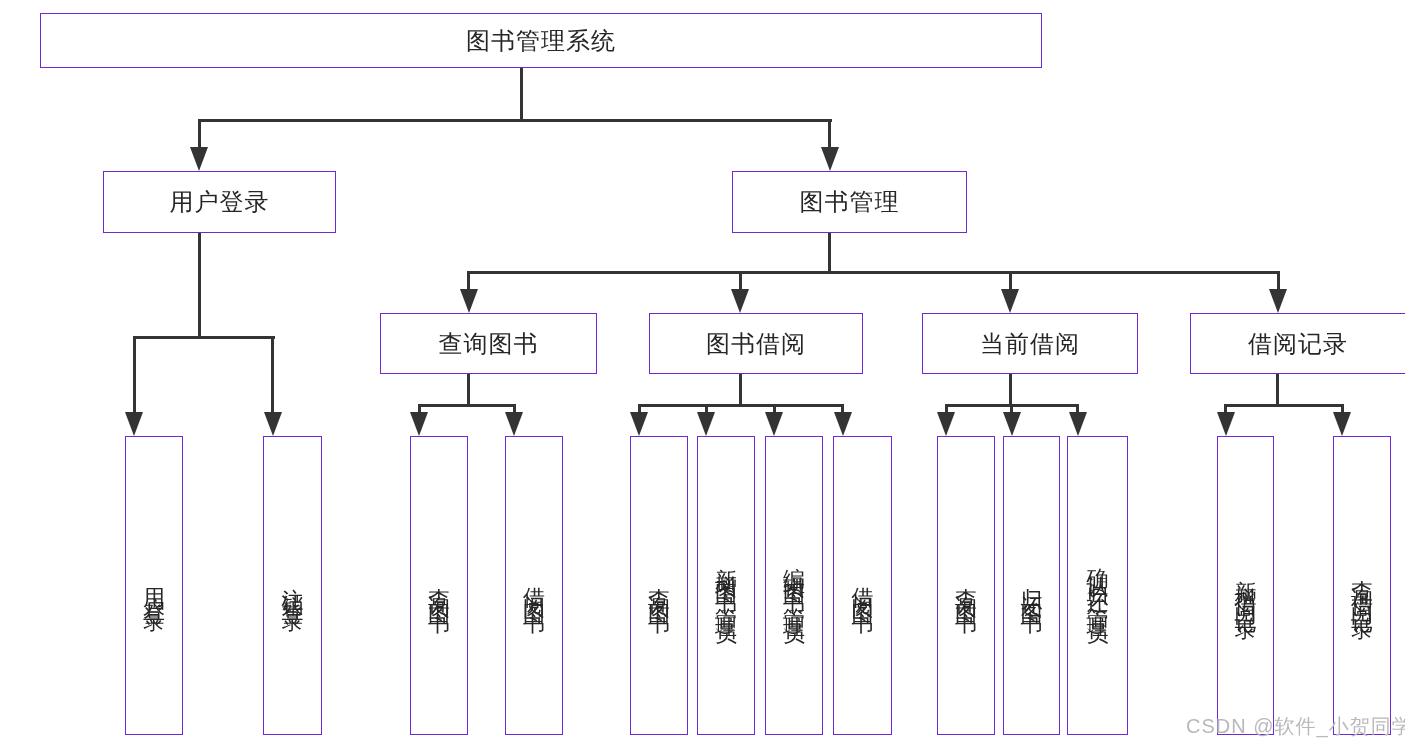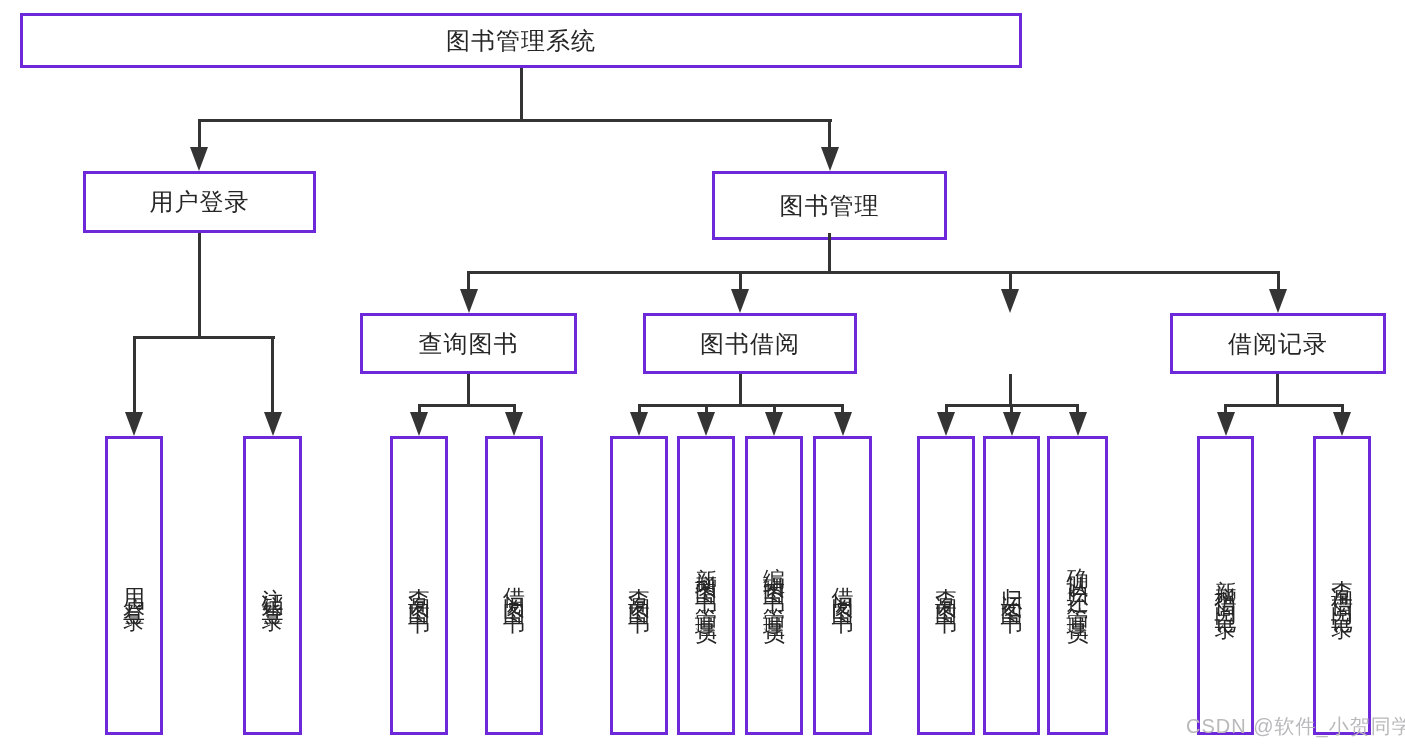--- a/index.html
+++ b/index.html
@@ -7,26 +7,27 @@
     position:relative;
     width:1405px;height:747px;
     background:#ffffff;
     overflow:hidden;
     font-family:"Liberation Sans","DejaVu Sans",sans-serif;
     color:#262626;
   }
   .box{
     position:absolute;
     box-sizing:border-box;
-    border:3px solid #6d28d9;
+    border:1px solid #6d28d9;
     background:#ffffff;
     display:flex;
     align-items:center;
     justify-content:center;
     text-align:center;
+    margin-left:20px;
   }
   .box.h{
     font-size:24px;
     letter-spacing:1px;
     white-space:nowrap;
   }
   .box.v{
     writing-mode:vertical-rl;
     font-size:22px;
     letter-spacing:8px;
@@ -58,42 +59,43 @@
   <div class="box h" style="left:20px;top:13px;width:1002px;height:55px">图书管理系统</div>
 
   <div class="vline" style="left:520px;top:68px;height:54px"></div>
   <div class="hline" style="left:198px;top:119px;width:634px"></div>
   <div class="vline" style="left:198px;top:119px;height:32px"></div>
   <div class="arrow" style="left:190px;top:147px"></div>
   <div class="vline" style="left:828px;top:119px;height:32px"></div>
   <div class="arrow" style="left:821px;top:147px"></div>
 
   <div class="box h" style="left:83px;top:171px;width:233px;height:62px">用户登录</div>
-  <div class="box h" style="left:712px;top:171px;width:235px;height:69px">图书管理</div>
+  <div class="box h" style="left:712px;top:171px;width:235px;height:62px">图书管理</div>
 
   <div class="vline" style="left:198px;top:233px;height:106px"></div>
   <div class="hline" style="left:133px;top:336px;width:142px"></div>
   <div class="vline" style="left:133px;top:337px;height:78px"></div>
   <div class="arrow" style="left:125px;top:412px"></div>
   <div class="vline" style="left:271px;top:337px;height:78px"></div>
   <div class="arrow" style="left:264px;top:412px"></div>
 
   <div class="vline" style="left:828px;top:233px;height:41px"></div>
   <div class="hline" style="left:467px;top:271px;width:813px"></div>
   <div class="vline" style="left:467px;top:272px;height:22px"></div>
   <div class="arrow" style="left:460px;top:289px"></div>
   <div class="vline" style="left:739px;top:272px;height:22px"></div>
   <div class="arrow" style="left:731px;top:289px"></div>
   <div class="vline" style="left:1009px;top:272px;height:22px"></div>
   <div class="arrow" style="left:1001px;top:289px"></div>
   <div class="vline" style="left:1277px;top:272px;height:22px"></div>
   <div class="arrow" style="left:1269px;top:289px"></div>
 
   <div class="box h" style="left:360px;top:313px;width:217px;height:61px">查询图书</div>
-  <div class="box h" style="left:643px;top:313px;width:214px;height:61px">图书借阅</div>
+  <div class="box h" style="left:629px;top:313px;width:214px;height:61px">图书借阅</div>
+  <div class="box h" style="left:902px;top:313px;width:216px;height:61px">当前借阅</div>
   <div class="box h" style="left:1170px;top:313px;width:216px;height:61px">借阅记录</div>
 
   <div class="vline" style="left:467px;top:374px;height:33px"></div>
   <div class="hline" style="left:418px;top:404px;width:98px"></div>
   <div class="vline" style="left:418px;top:405px;height:11px"></div>
   <div class="arrow" style="left:410px;top:412px"></div>
   <div class="vline" style="left:513px;top:405px;height:11px"></div>
   <div class="arrow" style="left:505px;top:412px"></div>
 
   <div class="vline" style="left:739px;top:374px;height:33px"></div>

